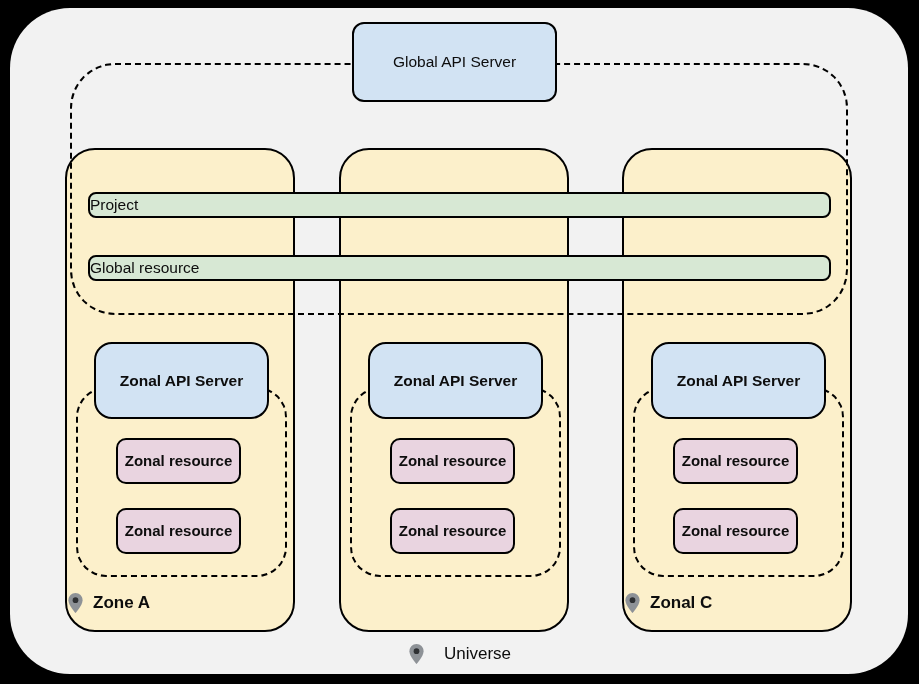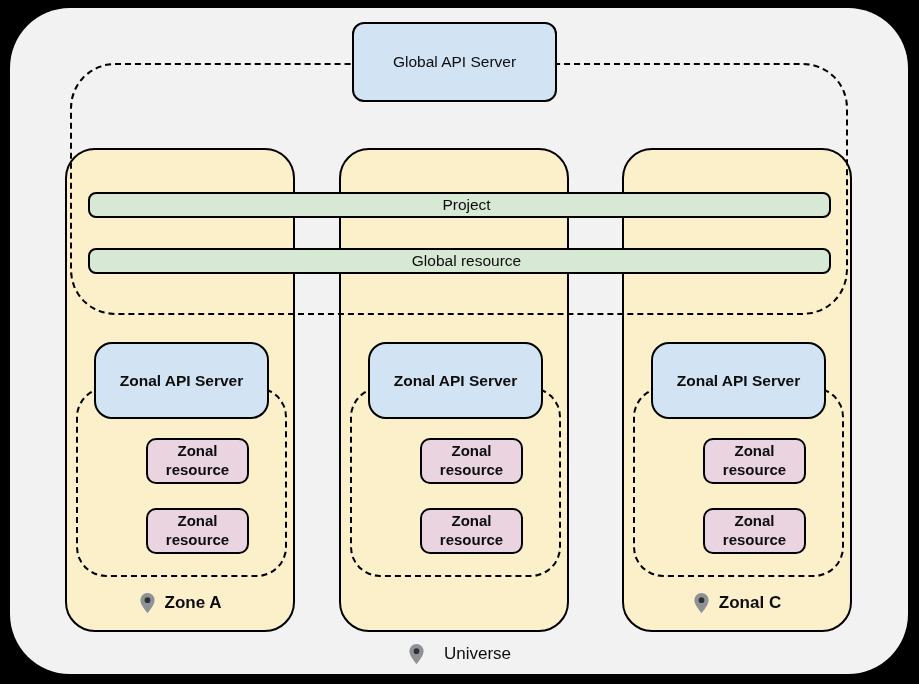--- a/index.html
+++ b/index.html
@@ -24,26 +24,25 @@
   .global-dashed{
     position:absolute;left:70px;top:63px;width:778px;height:252px;
     border:2.5px dashed var(--c-stroke,#000);border-radius:45px;
     box-sizing:border-box;z-index:2;
   }
   .bar{
     position:absolute;left:88px;width:743px;height:26px;
     background:var(--c-green,#D7E8D4);
     border:2px solid var(--c-stroke,#000);border-radius:8px;
     box-sizing:border-box;z-index:3;
-    display:flex;align-items:center;justify-content:center;
+    display:flex;align-items:center;justify-content:flex-start;
     font-size:15.5px;
-    padding-left:14px;
   }
   .bar-project{top:192px}
-  .bar-global{top:248px}
+  .bar-global{top:255px}
   .global-box{
     position:absolute;left:352px;top:22px;width:205px;height:80px;
     background:var(--c-blue,#D2E3F3);
     border:2.5px solid var(--c-stroke,#000);border-radius:12px;
     box-sizing:border-box;z-index:4;
     display:flex;align-items:center;justify-content:center;
     font-size:15.5px;
   }
   .zone-dashed{
     position:absolute;left:9px;top:237px;width:211px;height:190px;
@@ -52,32 +51,32 @@
   }
   .api-box{
     position:absolute;left:27px;top:192px;width:175px;height:77px;
     background:var(--c-blue,#D2E3F3);
     border:2.5px solid var(--c-stroke,#000);border-radius:18px;
     box-sizing:border-box;z-index:2;
     display:flex;align-items:center;justify-content:center;
     font-size:15.5px;
   }
   .res{
-    position:absolute;left:79px;width:103px;height:46px;
+    position:absolute;left:49px;width:125px;height:46px;
     background:var(--c-pink,#E9D4E0);
     border:2px solid var(--c-stroke,#000);border-radius:10px;
     box-sizing:border-box;z-index:2;
     display:flex;align-items:center;justify-content:center;
     text-align:center;font-size:15px;line-height:1.25;
   }
   .res-1{top:288px}
   .res-2{top:358px}
   .zone-label{
     position:absolute;left:0;right:0;bottom:16px;
-    display:flex;align-items:center;justify-content:center;gap:9px;
+    display:flex;align-items:center;gap:9px;
     font-size:17px;z-index:1;margin-top:8px;
   }
   .universe-label{
     position:absolute;left:0;right:0;top:643px;
     display:flex;align-items:center;justify-content:center;gap:19px;
     font-size:17px;z-index:2;
   }
   .pin{flex:0 0 auto;display:block;}
 </style>
 </head>

